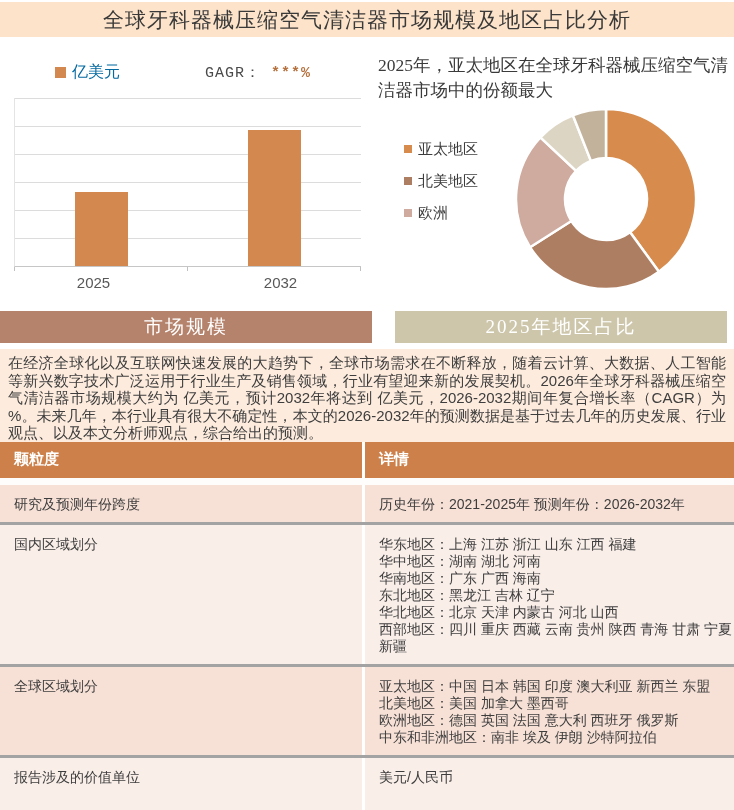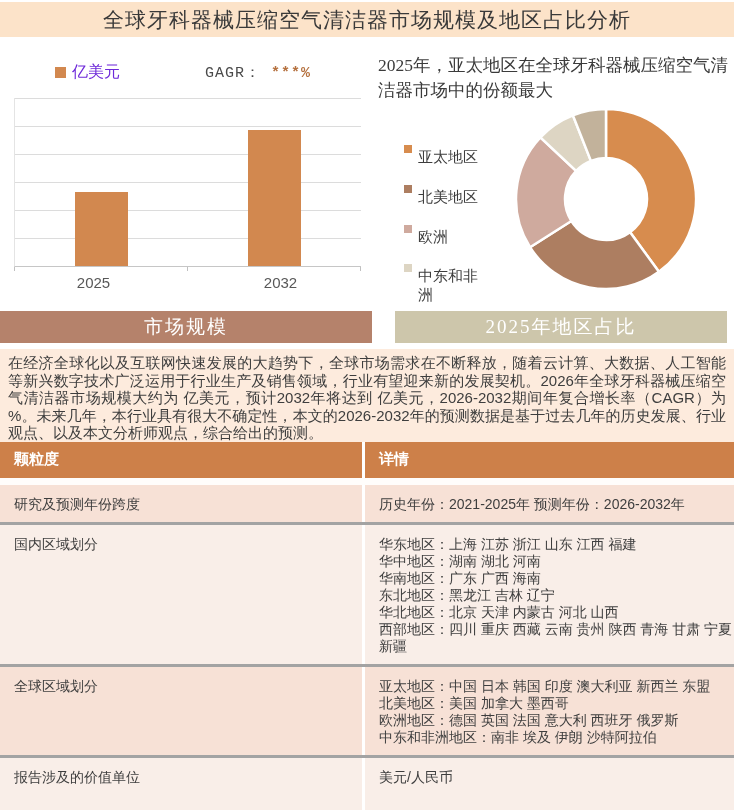--- a/index.html
+++ b/index.html
@@ -11,21 +11,21 @@
   .title-bar{
     position:absolute;left:0;top:2px;width:734px;height:35px;background:#fce3c9;
     display:flex;align-items:center;justify-content:center;
     font-size:21px;color:#3a3a3a;letter-spacing:1px;
   }
   
   .bar-panel{position:absolute;left:10px;top:55px;width:356px;height:248px;}
   .bar-legend-row{position:absolute;left:0;top:7px;width:356px;height:22px;}
   .bar-legend{position:absolute;left:45px;top:0;display:flex;align-items:center;gap:6px;}
   .bar-legend .swatch{width:11px;height:11px;display:inline-block;}
-  .bar-legend .lbl{font-size:16px;color:#6d28d9;}
+  .bar-legend .lbl{font-size:16px;color:#0369a1;}
   .cagr{position:absolute;left:195px;top:1px;font-size:15px;letter-spacing:1px;color:#4a4a4a;
         font-family:"Liberation Mono","DejaVu Sans Mono",monospace;}
   .cagr .val{font-weight:bold;}
   .plot{
     position:absolute;left:4px;top:43px;width:346px;height:168px;
     border-bottom:1px solid #c6c6c6;border-left:1px solid #e4e4e4;
     background-image:repeating-linear-gradient(to top,transparent 0,transparent 27px,#dcdcdc 27px,#dcdcdc 28px);
     display:flex;
   }
   .bar-col{flex:1;display:flex;align-items:flex-end;justify-content:center;}
@@ -33,21 +33,21 @@
   .tick{position:absolute;width:1px;height:4px;background:#c0c0c0;top:212px;}
   .x-labels{position:absolute;left:4px;top:219px;width:346px;display:flex;
             font-family:"Liberation Sans","DejaVu Sans",sans-serif;gap:28px;}
   .x-labels div{flex:1;text-align:center;font-size:15px;color:#585858;}
   
   .pie-panel{position:absolute;left:378px;top:53px;width:352px;height:250px;}
   .pie-heading{font-size:17.5px;line-height:1.4;color:#3b3b3b;}
   .pie-legend{position:absolute;left:26px;top:87px;width:110px;}
   .pie-legend .item{display:flex;align-items:flex-start;margin-bottom:13px;font-size:15px;color:#3d3d3d;}
   .pie-legend .marker{width:8px;height:8px;margin:5px 6px 0 0;flex:none;}
-  .pie-legend .txt{max-width:68px;line-height:1.25;margin-top:8px;}
+  .pie-legend .txt{max-width:68px;line-height:1.25;}
   .donut{position:absolute;left:135px;top:53px;}
   
   .tabs-row{position:absolute;left:0;top:311px;width:727px;height:32px;display:flex;gap:23px;}
   .tab{display:flex;align-items:center;justify-content:center;color:#fff;font-size:19px;letter-spacing:2px;}
   .tab1{width:372px;}
   .tab2{flex:1;}
   
   .lower{
     position:absolute;left:0;top:349px;width:734px;height:565px;background:#fdebdd;
     display:flex;flex-direction:column;
@@ -117,24 +117,20 @@
         <span class="txt">亚太地区</span>
       </div>
       <div class="item">
         <span class="marker" style="background: rgb(173, 126, 97);"></span>
         <span class="txt">北美地区</span>
       </div>
       <div class="item">
         <span class="marker" style="background: rgb(207, 170, 158);"></span>
         <span class="txt">欧洲</span>
       </div>
-      <div class="item">
-        <span class="marker" style="background: rgb(221, 213, 195);"></span>
-        <span class="txt">中东和非洲</span>
-      </div>
     </div>
   <svg class="donut" width="186" height="186" viewBox="0 0 186 186">
       <path d="M93.00 3.00 A90 90 0 0 1 145.90 165.81 L117.10 126.17 A41 41 0 0 0 93.00 52.00 Z" fill="#d78c4e" stroke="#ffffff" stroke-width="2.5"></path>
       <path d="M145.90 165.81 A90 90 0 0 1 17.01 141.22 L58.38 114.97 A41 41 0 0 0 117.10 126.17 Z" fill="#ad7e61" stroke="#ffffff" stroke-width="2.5"></path>
       <path d="M17.01 141.22 A90 90 0 0 1 27.39 31.39 L63.11 64.93 A41 41 0 0 0 58.38 114.97 Z" fill="#cfaa9e" stroke="#ffffff" stroke-width="2.5"></path>
       <path d="M27.39 31.39 A90 90 0 0 1 59.87 9.32 L77.91 54.88 A41 41 0 0 0 63.11 64.93 Z" fill="#ddd5c3" stroke="#ffffff" stroke-width="2.5"></path>
       <path d="M59.87 9.32 A90 90 0 0 1 93.00 3.00 L93.00 52.00 A41 41 0 0 0 77.91 54.88 Z" fill="#c2b29b" stroke="#ffffff" stroke-width="2.5"></path>
     </svg>
 </div>
 

